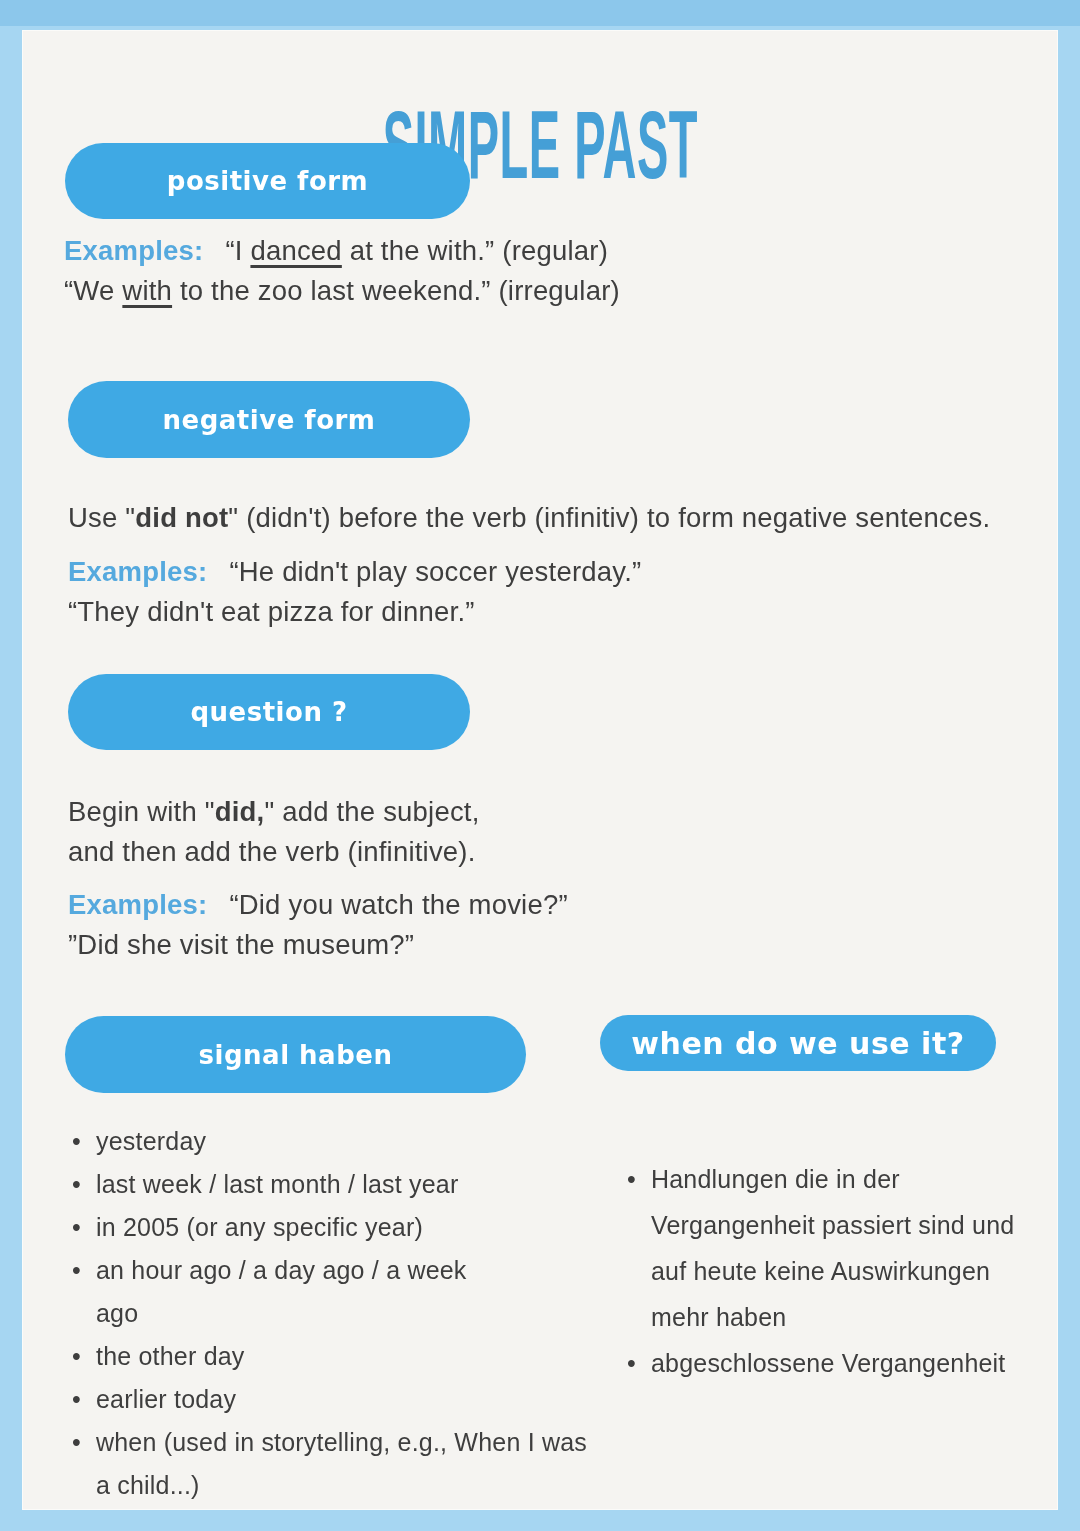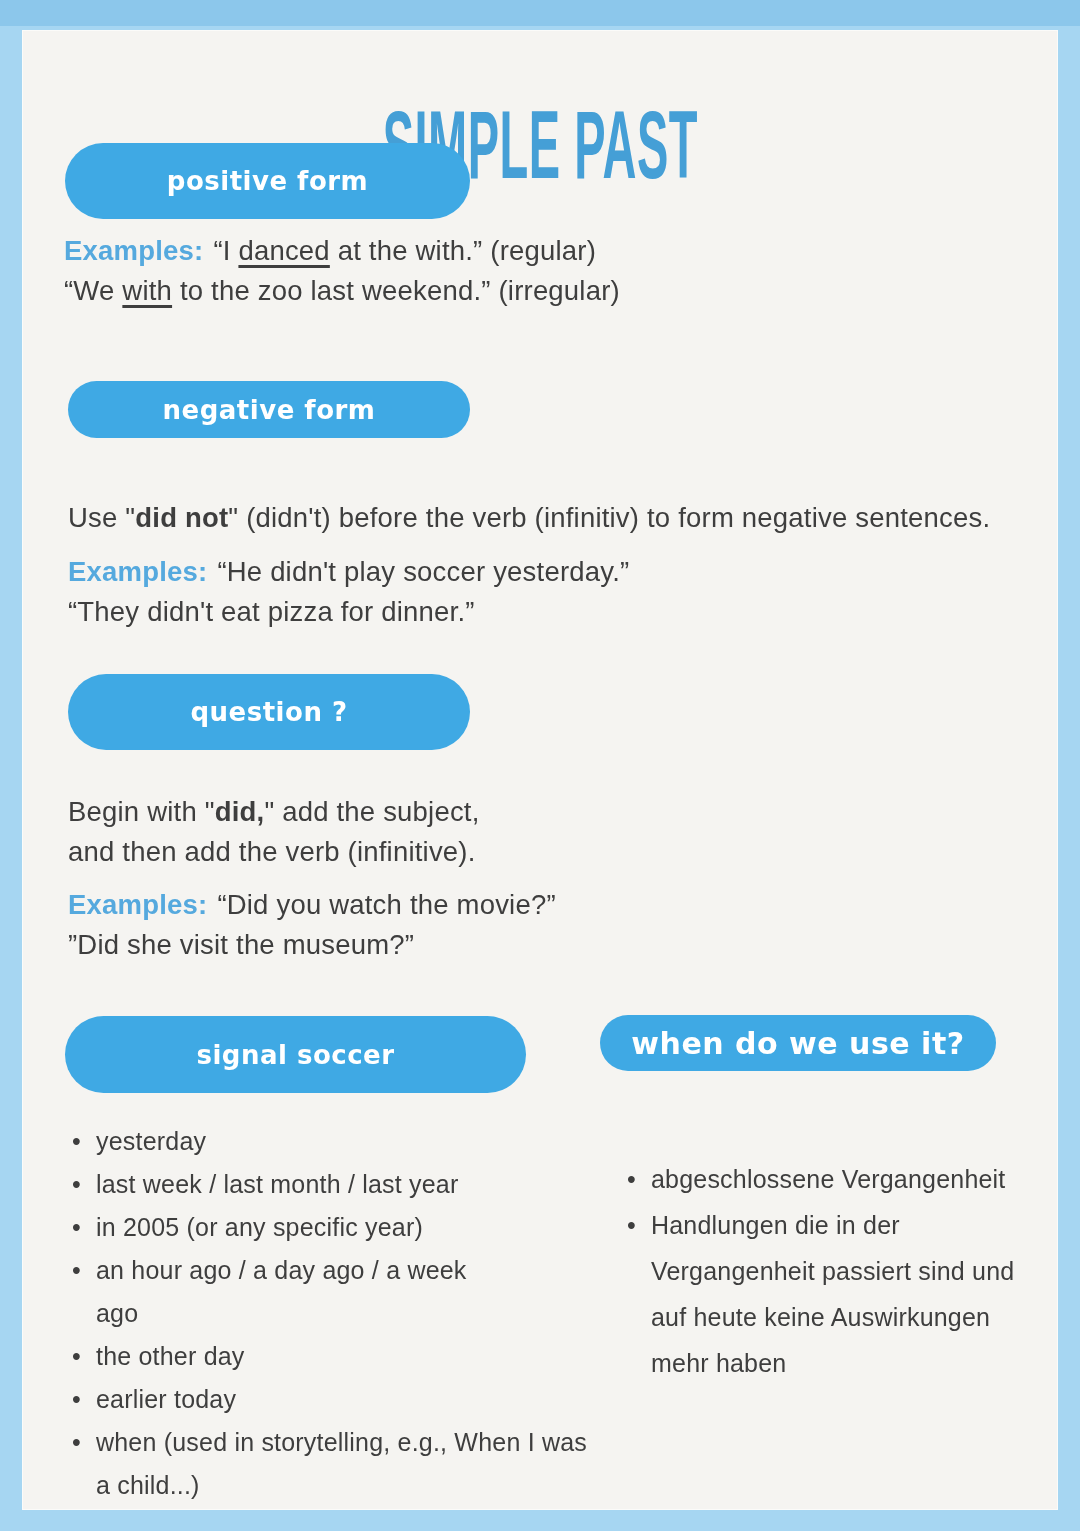--- a/index.html
+++ b/index.html
@@ -24,35 +24,35 @@
     text-align:center;line-height:104px;color:var(--title-text);
     font-size:94px;font-weight:700;
   }
   .title .inner{display:inline-block;transform:scale(0.5,1.02);transform-origin:center center;letter-spacing:1px;}
   .pill{
     position:absolute;background:var(--pill-bg);color:var(--pill-text);
     border-radius:44px;display:flex;align-items:center;justify-content:center;
     font-family:"DejaVu Sans",sans-serif;font-weight:700;font-size:26px;letter-spacing:.5px;
   }
   .pill-positive{left:43px;top:113px;width:405px;height:76px;}
-  .pill-negative{left:46px;top:351px;width:402px;height:57px;}
+  .pill-negative{left:46px;top:351px;width:402px;height:77px;}
   .pill-question{left:46px;top:644px;width:402px;height:76px;}
   .pill-signal{left:43px;top:986px;width:461px;height:77px;}
   .pill-usage{left:578px;top:985px;width:396px;height:56px;font-size:30px;}
   .textblock{
     position:absolute;color:var(--body-text);
     font-size:27.5px;line-height:40px;letter-spacing:.2px;
   }
   .textblock p{margin:0;white-space:nowrap;}
   .pos-examples{left:42px;top:201px;}
   .neg-rule{left:46px;top:468px;}
   .neg-examples{left:46px;top:522px;}
   .q-rule{left:46px;top:762px;}
   .q-examples{left:46px;top:855px;}
-  .ex-label{color:var(--examples-label);font-weight:700;margin-right:10px;}
+  .ex-label{color:var(--examples-label);font-weight:700;margin-right:22px;}
   .b{font-weight:700;}
   .u{text-decoration:underline;text-decoration-thickness:2.5px;text-underline-offset:5px;}
   ul.blist{
     position:absolute;margin:4px;padding:0;list-style:none;
     color:var(--body-text);font-size:25px;letter-spacing:.2px;
   }
   ul.blist li{position:relative;padding-left:27px;margin:0;}
   ul.blist li::before{content:"\2022";position:absolute;left:3px;top:0;}
   .signal-list{left:43px;top:1086px;width:520px;line-height:43px;}
   .signal-list li:nth-child(4){max-width:402px;}
@@ -98,35 +98,35 @@
     <p><span>Begin with "</span><span class="b">did,</span><span>" add the subject,</span></p>
     <p><span>and then add the verb (infinitive).</span></p>
   </div>
 
   <div class="textblock q-examples">
     <p><span class="ex-label">Examples:</span><span>“Did you watch the movie?”</span></p>
     <p><span>”Did she visit the museum?”</span></p>
   </div>
 
   <div class="pill pill-signal">
-      <span>signal soccer</span>
+      <span>signal haben</span>
     </div>
 
   <div class="pill pill-usage">
       <span>when do we use it?</span>
     </div>
 
   <ul class="blist signal-list">
     <li>yesterday</li>
     <li>last week / last month / last year</li>
     <li>in 2005 (or any specific year)</li>
     <li>an hour ago / a day ago / a week ago</li>
     <li>the other day</li>
     <li>earlier today</li>
     <li>when (used in storytelling, e.g., When I was a child...)</li>
   </ul>
 
   <ul class="blist usage-list">
+    <li>Handlungen die in der Vergangenheit passiert sind und auf heute keine Auswirkungen mehr haben</li>
     <li>abgeschlossene Vergangenheit</li>
-    <li>Handlungen die in der Vergangenheit passiert sind und auf heute keine Auswirkungen mehr haben</li>
   </ul>
 
 </div>
 
 </body></html>

